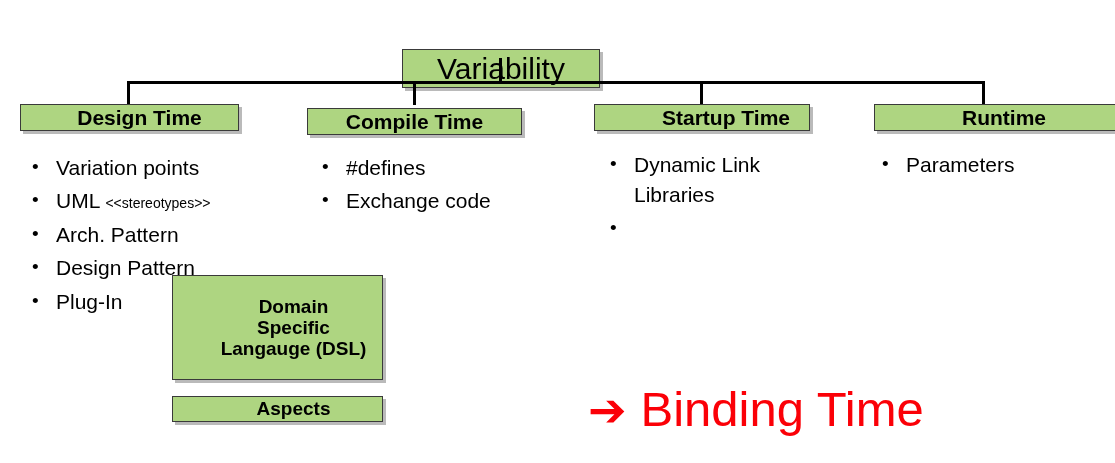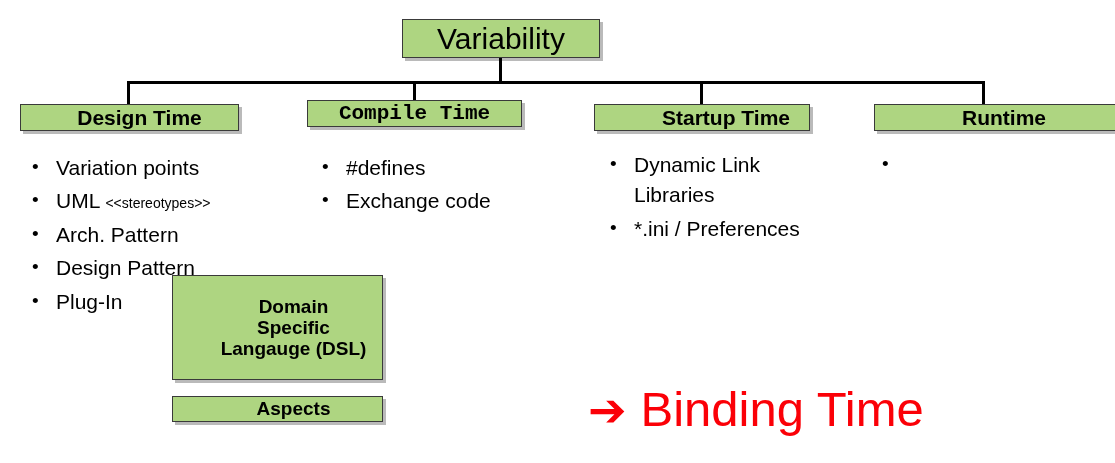--- a/index.html
+++ b/index.html
@@ -29,20 +29,21 @@
     display: flex;
     align-items: center;
     justify-content: center;
     color: #000000;
     text-align: center;
     line-height: 1.12;
   }
   .box.root {
     font-size: 30px;
     font-weight: 400;
+    margin-top: 30px;
   }
   .box.header {
     font-size: 21px;
     font-weight: bold;
   }
   .box.sub {
     font-size: 19px;
     font-weight: bold;
     padding-left: 32px;
   }
@@ -113,21 +114,21 @@
   <div class="line vline" style="left:499px; top:58px; height:25px;"></div>
   <div class="line hline" style="left:128px; top:81px; width:856px;"></div>
   <div class="line vline" style="left:127px; top:81px; height:24px;"></div>
   <div class="line vline" style="left:413px; top:81px; height:24px;"></div>
   <div class="line vline" style="left:700px; top:81px; height:24px;"></div>
   <div class="line vline" style="left:982px; top:81px; height:24px;"></div>
 
   <div class="box header" style="left:20px; top:104px; width:219px; height:27px;padding-left:20px;">
     <span>Design Time</span>
   </div>
-  <div class="box header" style="left:307px; top:100px; width:215px; height:27px;font-family:Liberation Mono, monospace;">
+  <div class="box header" style="left:307px; top:108px; width:215px; height:27px;">
     <span>Compile Time</span>
   </div>
   <div class="box header" style="left:594px; top:104px; width:216px; height:27px;padding-left:48px;">
     <span>Startup Time</span>
   </div>
   <div class="box header" style="left:874px; top:104px; width:260px; height:27px;">
     <span>Runtime</span>
   </div>
 
   <div class="bullets" style="left:32px; top:153px; width:260px;">
@@ -165,27 +166,27 @@
   </div>
 
   <div class="bullets" style="left:610px; top:150px; width:255px;">
     <div class="bullet-row">
       <span class="bullet-dot">•</span>
       <span class="bullet-text">Dynamic Link
 Libraries</span>
     </div>
     <div class="bullet-row">
       <span class="bullet-dot">•</span>
-      <span class="bullet-text">*.ini / Preferences</span>
     </div>
   </div>
 
   <div class="bullets" style="left:882px; top:150px; width:220px;">
     <div class="bullet-row">
       <span class="bullet-dot">•</span>
+      <span class="bullet-text">Parameters</span>
     </div>
   </div>
 
   <div class="box sub" style="left:172px; top:275px; width:211px; height:105px; white-space:pre-line;">
     <span>Domain
 Specific
 Langauge (DSL)</span>
   </div>
 
   <div class="box sub" style="left:172px; top:396px; width:211px; height:26px;">

